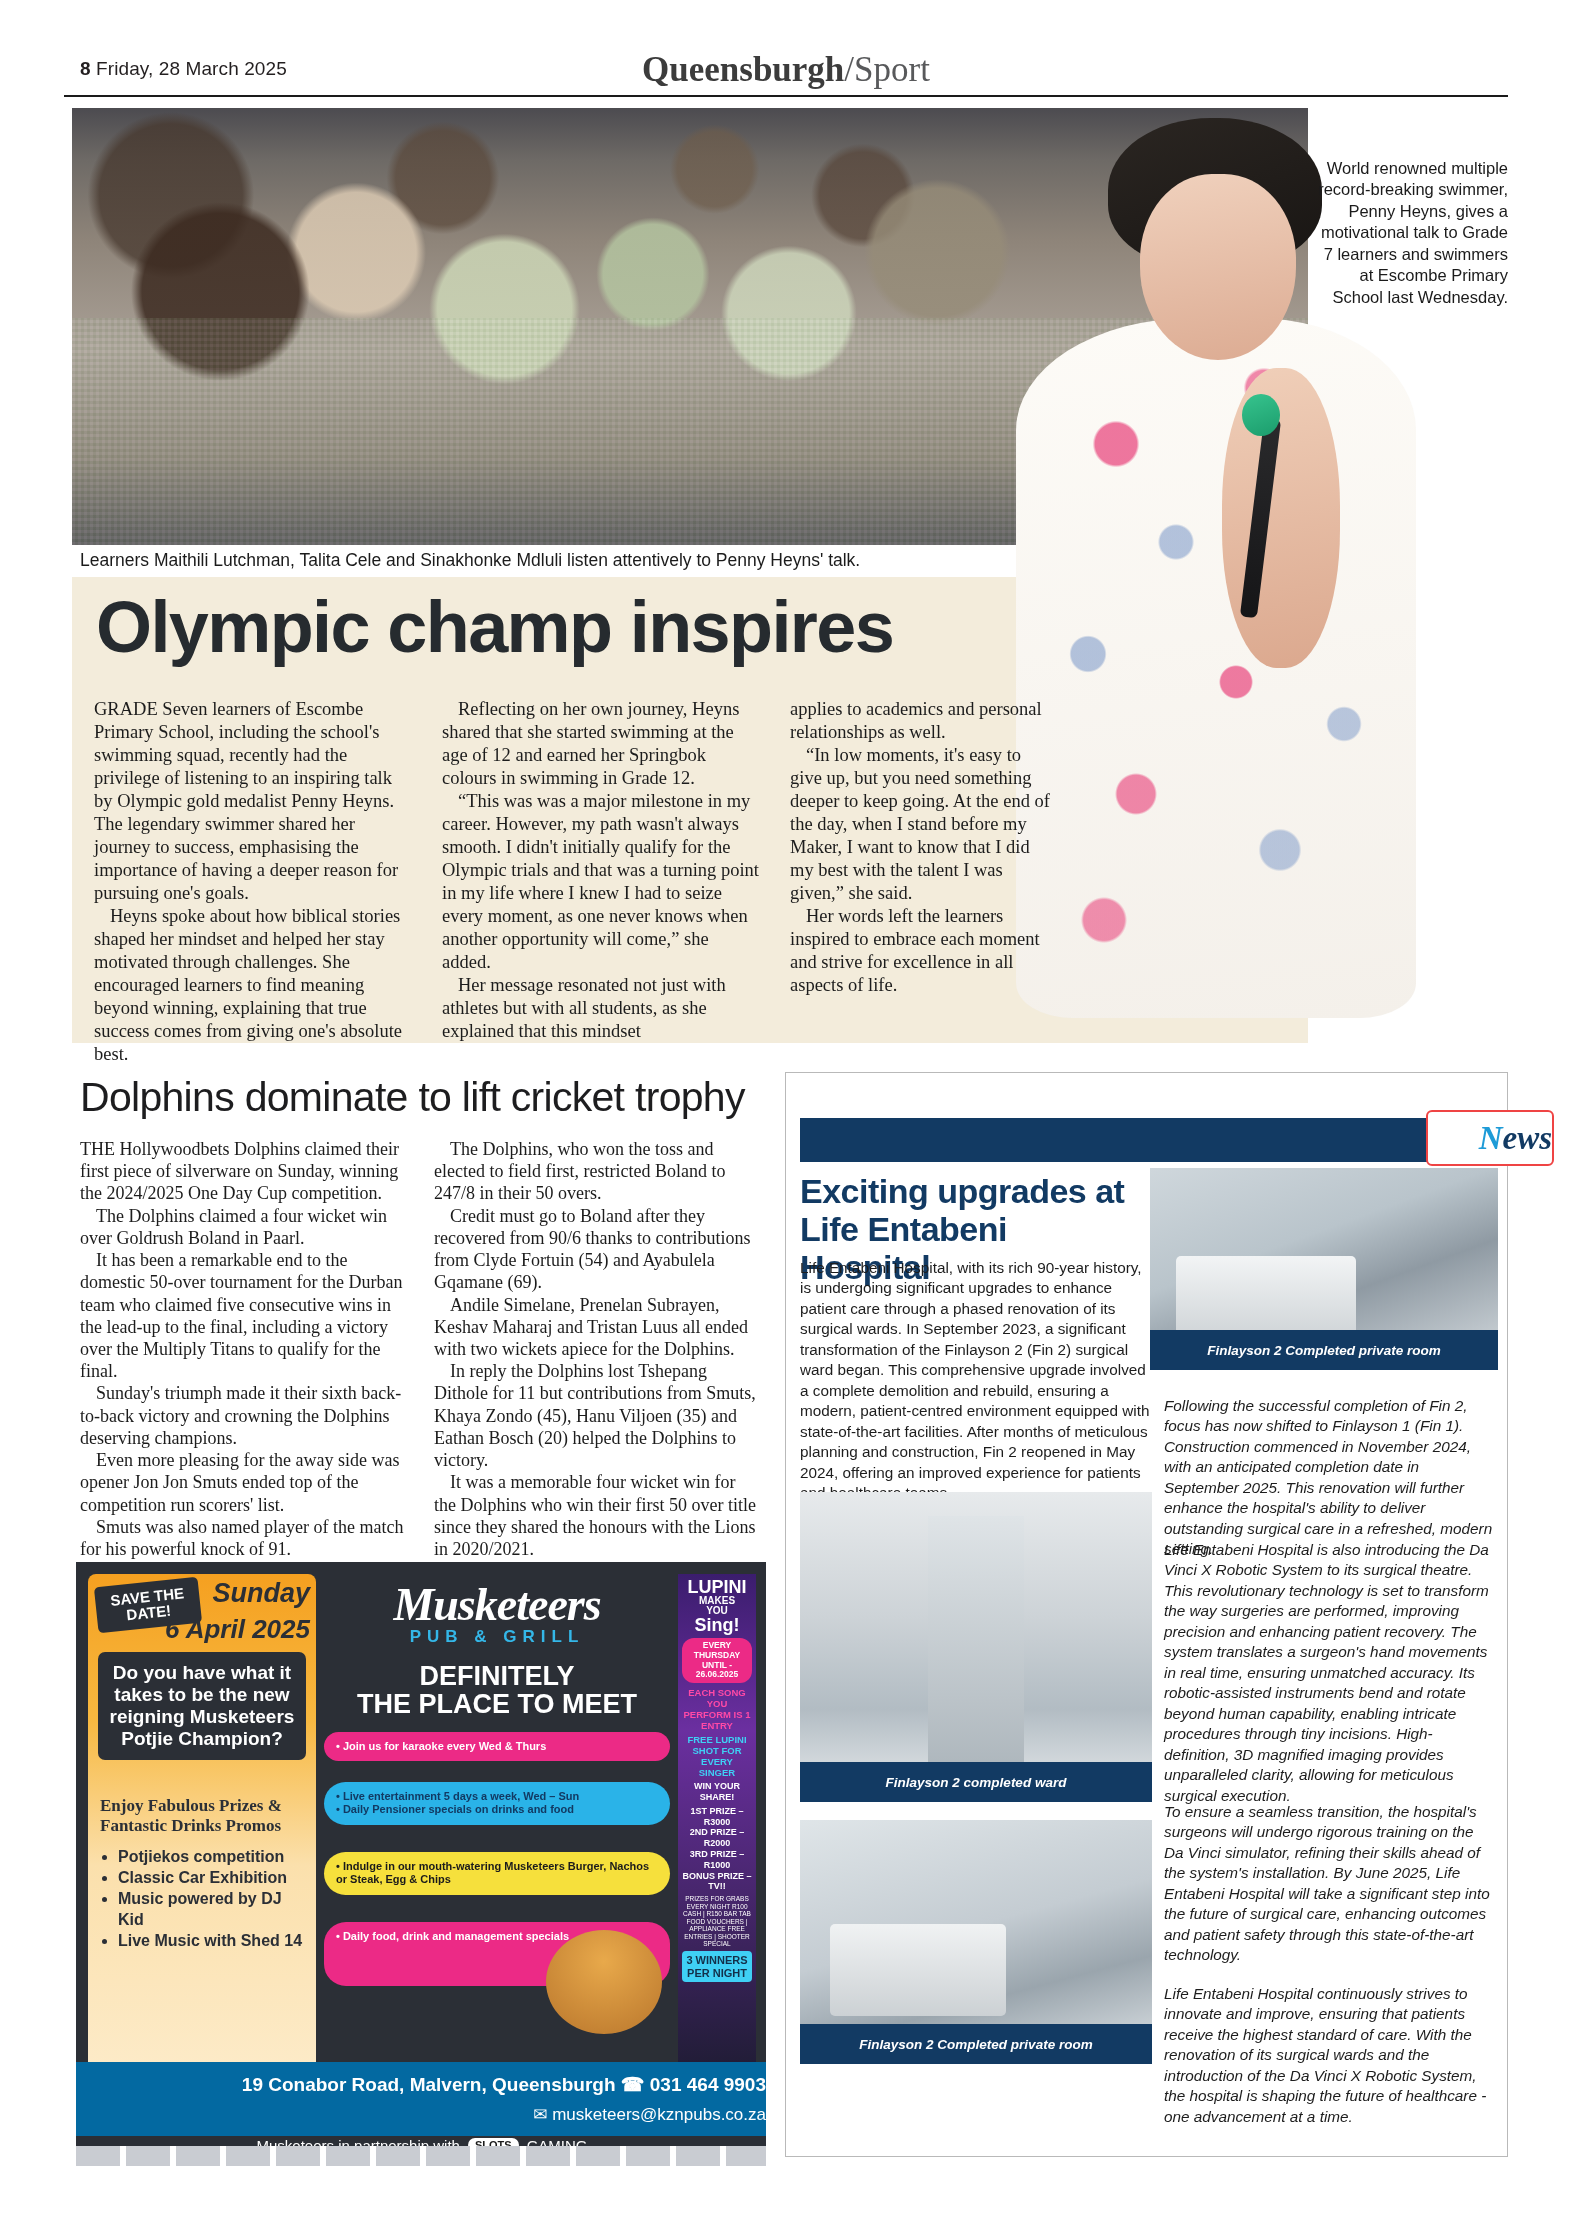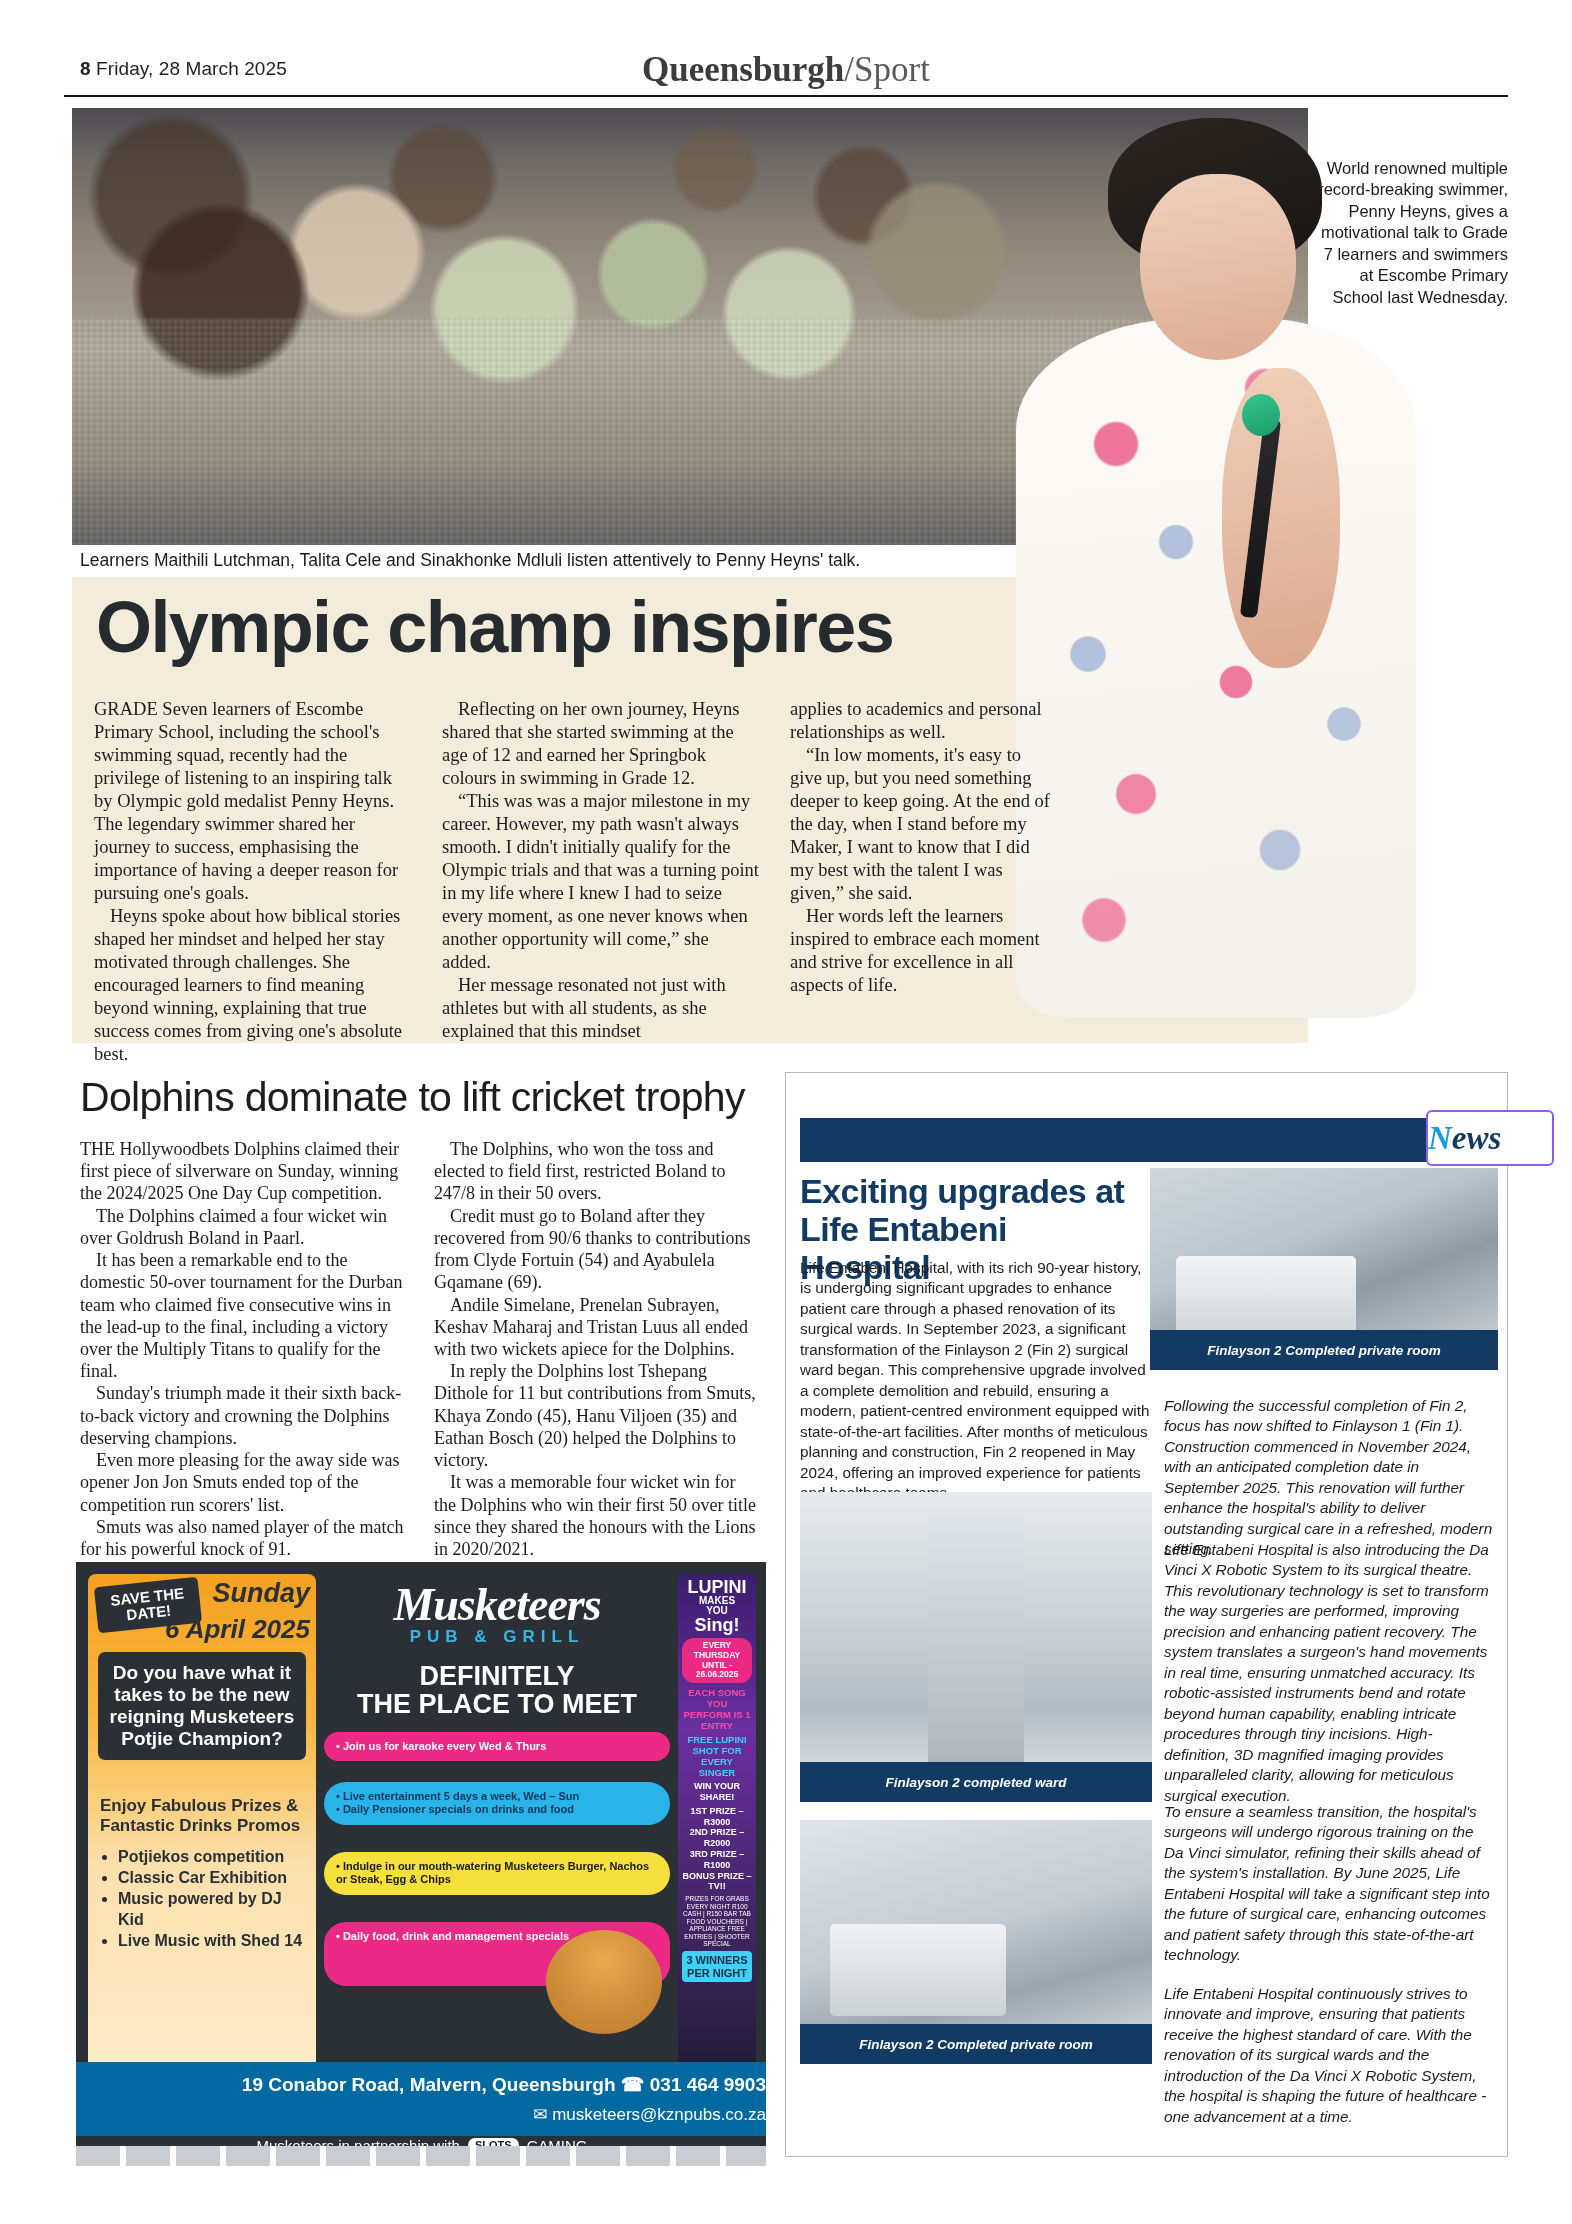--- a/index.html
+++ b/index.html
@@ -136,21 +136,21 @@
   
   .newsbox {
     position: absolute; left: 785px; top: 1072px; width: 723px; height: 1085px;
     border: 1px solid #b9b9b9; background: #fff;
   }
   .news-topbar {
     position: absolute; left: 800px; top: 1118px; width: 693px; height: 44px; background: #123a63;
   }
   .news-badge {
     position: absolute; right: 18px; top: 1110px; width: 128px; height: 56px; background: #fff;
-    border: 2px solid #8b5cf6; border-radius: 6px; display:flex; align-items:center; justify-content:flex-start;
+    border: 2px solid #ef4444; border-radius: 6px; display:flex; align-items:center; justify-content:flex-end;
   }
   .news-badge span { font-family: "Liberation Serif", serif; font-size: 33px; font-weight: 700; font-style: italic; color: #123a63; }
   .news-badge span i { color: #1e9bd7; font-style: italic; }
 
   .hosp-head {
     position: absolute; left: 800px; top: 1172px; width: 340px;
     font-size: 34px; font-weight: 700; color: #123a63; line-height: 1.12; letter-spacing: -.5px;
   }
   .hosp-p {
     position: absolute; left: 800px; width: 352px; font-size: 15.3px; line-height: 1.34; color: #1d1d1d;
@@ -198,21 +198,21 @@
     transform: rotate(-6deg); color:#fff; font-size: 15px; font-weight:700; line-height:1.05;
     display:flex; align-items:center; justify-content:center; text-align:center; padding: 2px;
   }
   .sunday { position:absolute; left:110px; top:6px; width:112px; text-align:right;
     font-size: 27px; font-weight: 700; font-style: italic; color:#2b2f36; line-height:1.0; }
   .dateline { position:absolute; left:40px; top:40px; width:182px; text-align:right;
     font-size: 26px; font-weight:700; font-style:italic; color:#2b2f36; }
   .ad-q { position:absolute; left:10px; top:78px; width:208px; background:#2b2f36; border-radius:7px;
     color:#fff; font-size:19px; font-weight:700; line-height:1.16; text-align:center; padding:10px 6px; }
   .ad-enjoy { position:absolute; left:12px; top:222px; width:206px; font-size:17px; font-weight:700;
-    color:#2b2f36; line-height:1.2; }
+    color:#2b2f36; line-height:1.2;font-family:Liberation Serif, serif; }
   .ad-list { position:absolute; left:16px; top:272px; width:204px; font-size:16px; font-weight:700;
     color:#2b2f36; line-height:1.32; }
   .ad-list li { margin-left:14px; }
 
   .ad-logo { position:absolute; left: 256px; top: 16px; width: 330px; text-align:center; }
   .ad-logo .word { font-family:"Liberation Serif", serif; font-style: italic; font-weight:700;
     font-size: 46px; color:#fff; letter-spacing:-1px; }
   .ad-logo .sub { font-size: 17px; letter-spacing: 6px; color:#34b7e8; font-weight:700; margin-top:-4px; }
   .ad-tag { position:absolute; left:248px; top:100px; width:346px; text-align:center; color:#fff;
     font-size: 27px; font-weight:700; line-height:1.05; }

